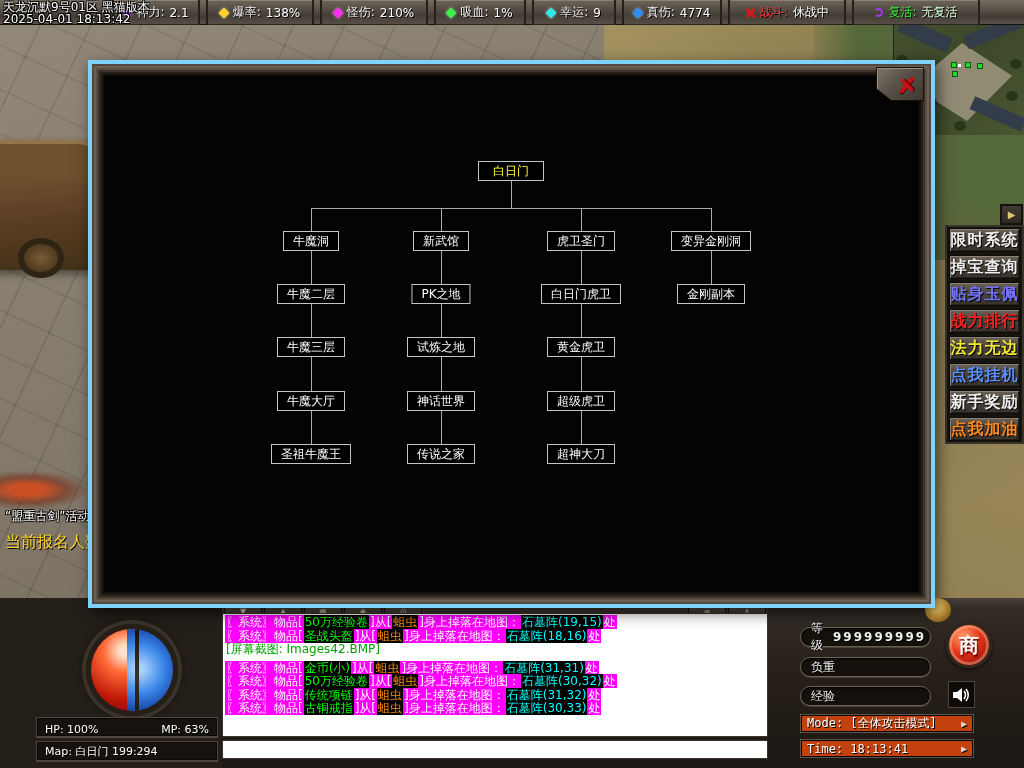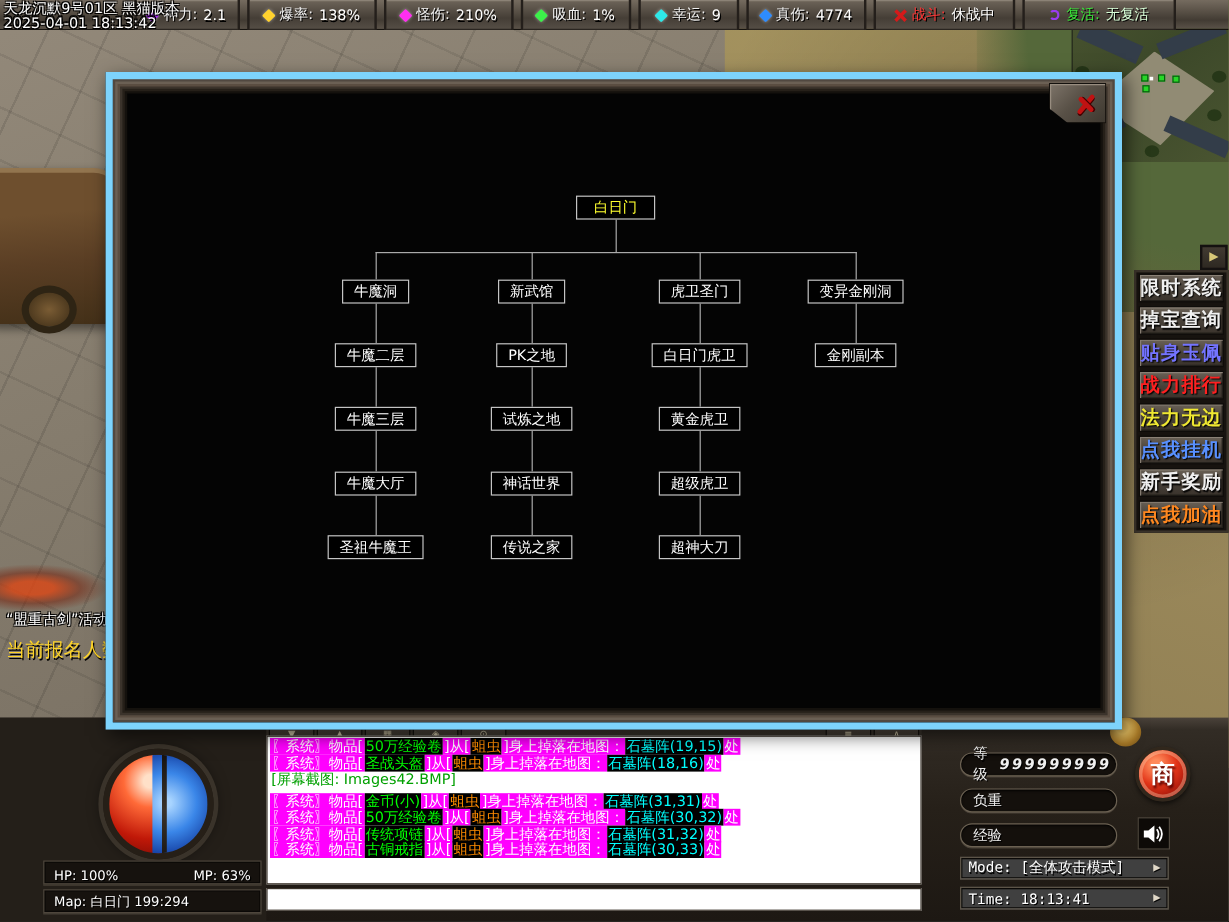--- a/index.html
+++ b/index.html
@@ -73,21 +73,21 @@
 
   
   .notice1 { position:absolute; left:5px; top:508px; z-index:4; font-size:12px; color:#fff;
     text-shadow:1px 1px 0 #000,-1px -1px 0 #000,1px -1px 0 #000,-1px 1px 0 #000; white-space:nowrap; }
   .notice2 { position:absolute; left:5px; top:532px; z-index:4; font-size:16px; color:#ffd528;
     text-shadow:1px 1px 0 #000; white-space:nowrap; }
 
   
   .dialog { position:absolute; left:88px; top:60px; width:847px; height:548px; z-index:6;
     background:#040404;
-    border:6px solid #7dd3fc;
+    border:4px solid #7dd3fc;
     box-shadow: inset 0 0 0 2px #514840, inset 0 0 0 4px #6b6054, inset 0 0 0 6px #5a4d41,
                 inset 0 0 0 8px #3b332b, inset 0 0 0 10px #262019, inset 0 0 0 12px #14110d,
                 3px 5px 14px rgba(0,0,0,.6); }
   .dialog-close { position:absolute; right:7px; top:3px; width:48px; height:34px; cursor:pointer;
     background: linear-gradient(135deg,#7d7469 0,#595147 45%,#3e3830 100%);
     border:1px solid #14110d; clip-path:polygon(0 0,100% 0,100% 100%,34% 100%,0 62%);
     box-shadow: inset 1px 1px 0 #988d80; }
   .close-x { position:absolute; left:22px; top:7px; width:14px; height:18px; }
   .close-x::before,.close-x::after { content:""; position:absolute; left:6px; top:0; width:4px; height:20px;
     background:#c01212; box-shadow:1px 1px 0 #400; border-radius:2px; }
@@ -132,23 +132,23 @@
   .chat-line { height:13.5px; line-height:13.5px; font-size:12px; white-space:nowrap; }
   .chat-line span { padding:0 1px; }
   .chat-gap { height:5px; }
   .chat-input { position:absolute; left:222px; top:740px; width:546px; height:19px; z-index:4;
     background:#fff; border:1px solid #3a332a; }
 
   
   .field { position:absolute; left:800px; width:131px; height:20px; z-index:4; border-radius:10px;
     border:1px solid #6b6152; background:#14100c; box-shadow:0 1px 0 #4a4238, inset 0 1px 2px #000;
     display:flex; align-items:center; padding:0 10px; color:#f0f0f0; font-size:12px; text-shadow:1px 1px 0 #000; }
-  .field .val { margin-left:10px; font-style:italic; letter-spacing:2px; font-weight:bold; }
+  .field .val { margin-left:10px; letter-spacing:2px; font-weight:bold; }
   .mode-bar,.time-bar { position:absolute; left:800px; width:174px; height:19px; z-index:4;
-    background:#404040; border:1px solid #5c5448; box-shadow: inset 0 0 0 1px #0a0806;
+    background:#c2410c; border:1px solid #5c5448; box-shadow: inset 0 0 0 1px #0a0806;
     display:flex; align-items:center; padding:0 6px; color:#fff; font-size:12px;
     font-family:"DejaVu Sans Mono", monospace; text-shadow:1px 1px 0 #000; cursor:pointer; }
   .bar-arrow { margin-left:auto; color:#e0d8c8; font-size:10px; }
   .merchant-btn { position:absolute; left:946px; top:622px; width:46px; height:46px; border-radius:50%; z-index:4;
     background: radial-gradient(circle at 36% 30%,#ff8a5a 0 10%,#e23418 45%,#8e0b06 88%);
     border:3px solid #31271c; box-shadow: inset 0 0 0 3px rgba(255,225,190,.35), 0 2px 4px rgba(0,0,0,.6);
     display:flex; align-items:center; justify-content:center; cursor:pointer;
     color:#fff; font-size:20px; font-weight:bold; text-shadow:1px 2px 2px #500; }
   .speaker-btn { position:absolute; left:948px; top:681px; width:27px; height:27px; z-index:4;
     background:#0d0a07; border:1px solid #4e463c; display:flex; align-items:center; justify-content:center; cursor:pointer; }

